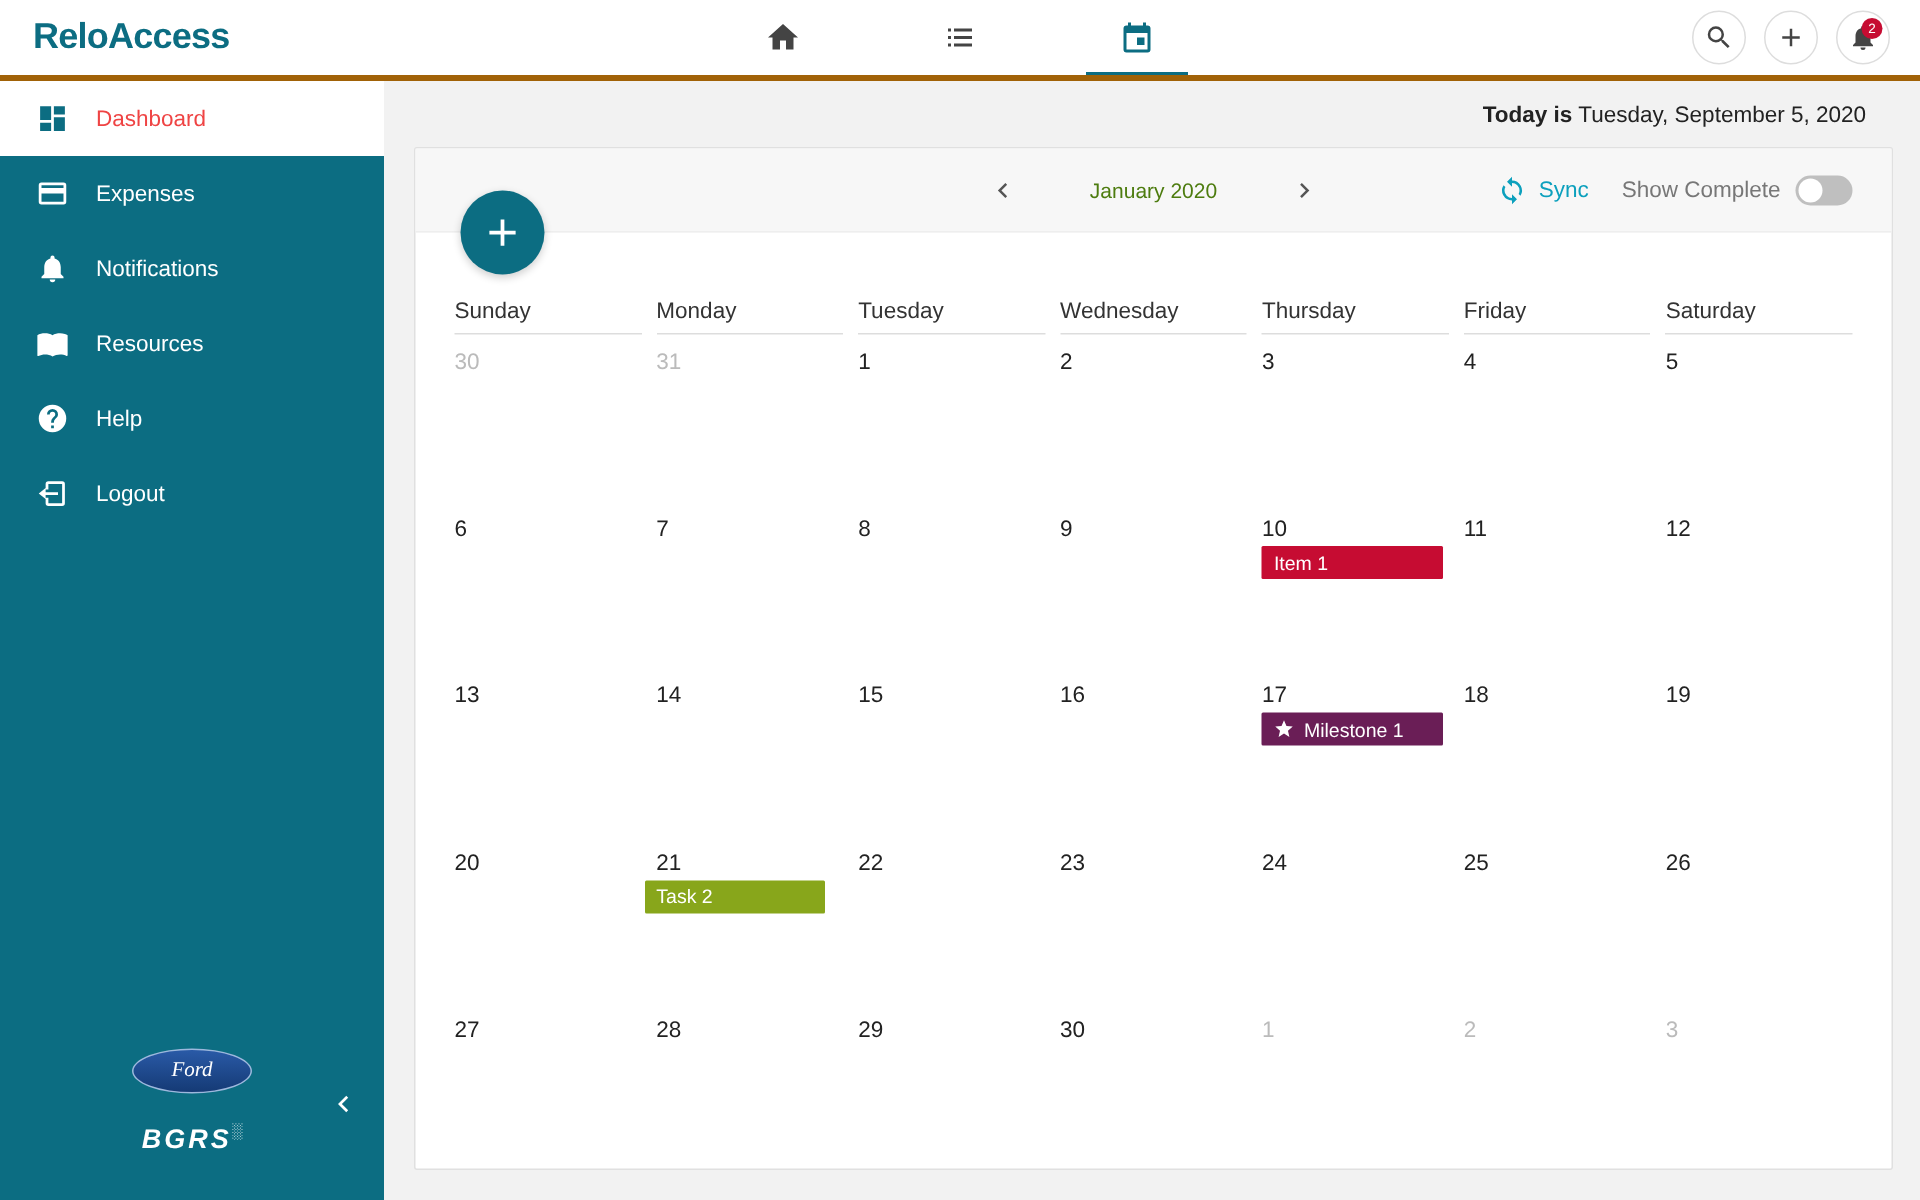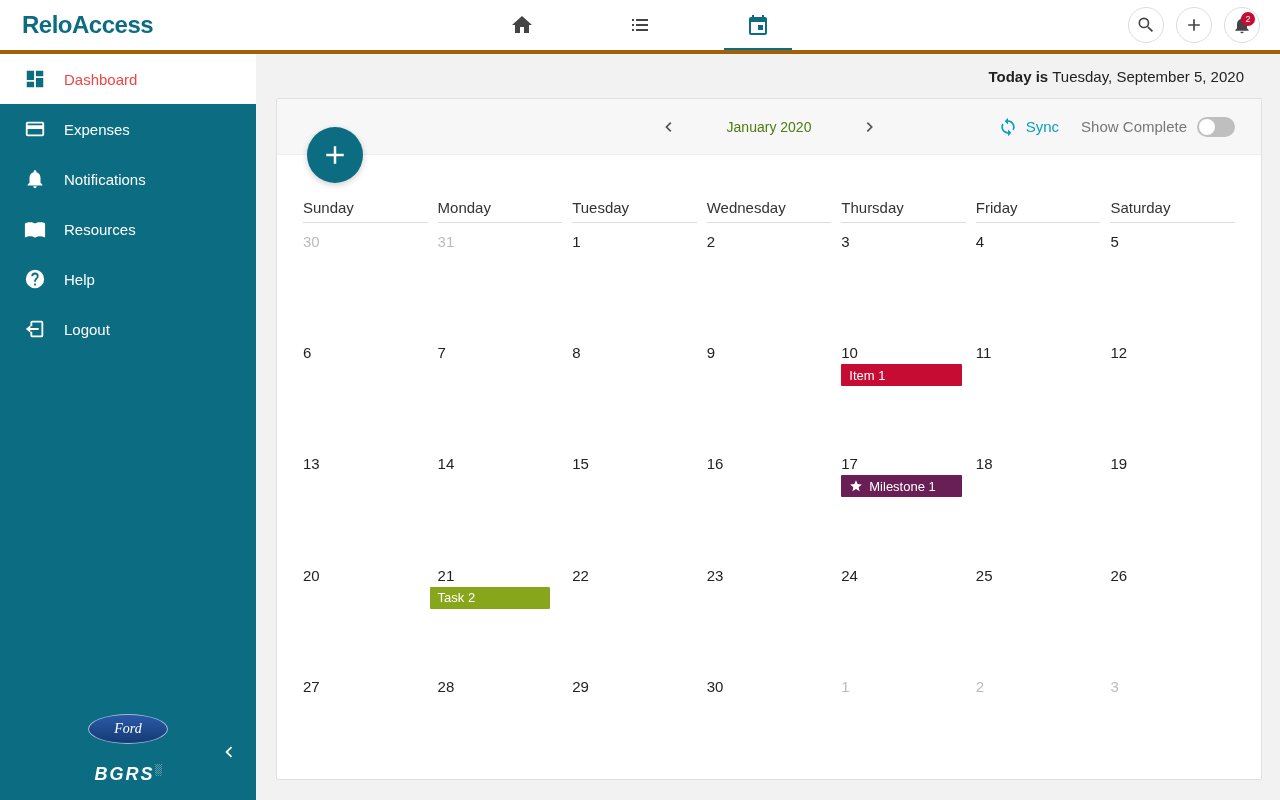--- a/index.html
+++ b/index.html
@@ -15,21 +15,21 @@
   .topright { margin-left: auto; margin-right: 20px; display: flex; gap: 12px; align-items: center; }
   .circle-btn { width: 36px; height: 36px; border-radius: 50%; border: 1px solid #ddd; background: #fff; display: flex; align-items: center; justify-content: center; cursor: pointer; position: relative; }
   .circle-btn svg { fill: #444; }
   .badge { position: absolute; top: 4px; right: 4px; width: 14px; height: 14px; border-radius: 50%; background: #c60c32; color: #fff; font-size: 9px; display:flex; align-items:center; justify-content:center; }
   
   .sidebar { position: absolute; top: 54px; left: 0; width: 256px; bottom: 0; background: #0c6d82; border-top-right-radius: 26px; color: #fff; z-index: 5; }
   .side-item { height: 50px; display: flex; align-items: center; gap: 18px; padding-left: 24px; cursor: pointer; font-size: 15px; }
   .side-item svg { fill: #fff; width: 22px; height: 22px; flex-shrink:0; }
   .side-item.active { background: #fff; color: #ef4444; }
   .side-item.active svg { fill: #0c6d82; }
-  .sidebar-footer { position: absolute; bottom: 15px; left: 0; right: 0; }
+  .sidebar-footer { position: absolute; bottom: 30px; left: 0; right: 0; }
   .ford-logo { width: 80px; height: 30px; margin: 0 auto 20px; background: linear-gradient(#2a5aa7,#153a75); border-radius: 50%/50%; display:flex; align-items:center; justify-content:center; font-family: cursive; font-style: italic; font-size: 14px; color: #fff; border: 1px solid #9db8dd; }
   .bgrs-logo { text-align: center; color: #fff; font-weight: 600; letter-spacing: 2px; font-size: 18px; font-style: italic; }
   .bgrs-logo sup { font-size: 10px; letter-spacing: 0; vertical-align: top; }
   .collapse-btn { position: absolute; right: 16px; bottom: 18px; cursor: pointer; }
   .collapse-btn svg { fill: #fff; }
   
   .today-strip { position: absolute; top: 54px; left: 256px; right: 16px; height: 44px; display: flex; align-items: center; justify-content: flex-end; padding-right: 20px; font-size: 15px; color: #222; background: #f2f2f2; }
   .today-strip b { font-weight: 700; margin-right: 4px; }
   
   .card { position: absolute; top: 98px; left: 276px; right: 18px; bottom: 20px; background: #fff; border: 1px solid #e0e0e0; border-radius: 2px; display: flex; flex-direction: column; }

